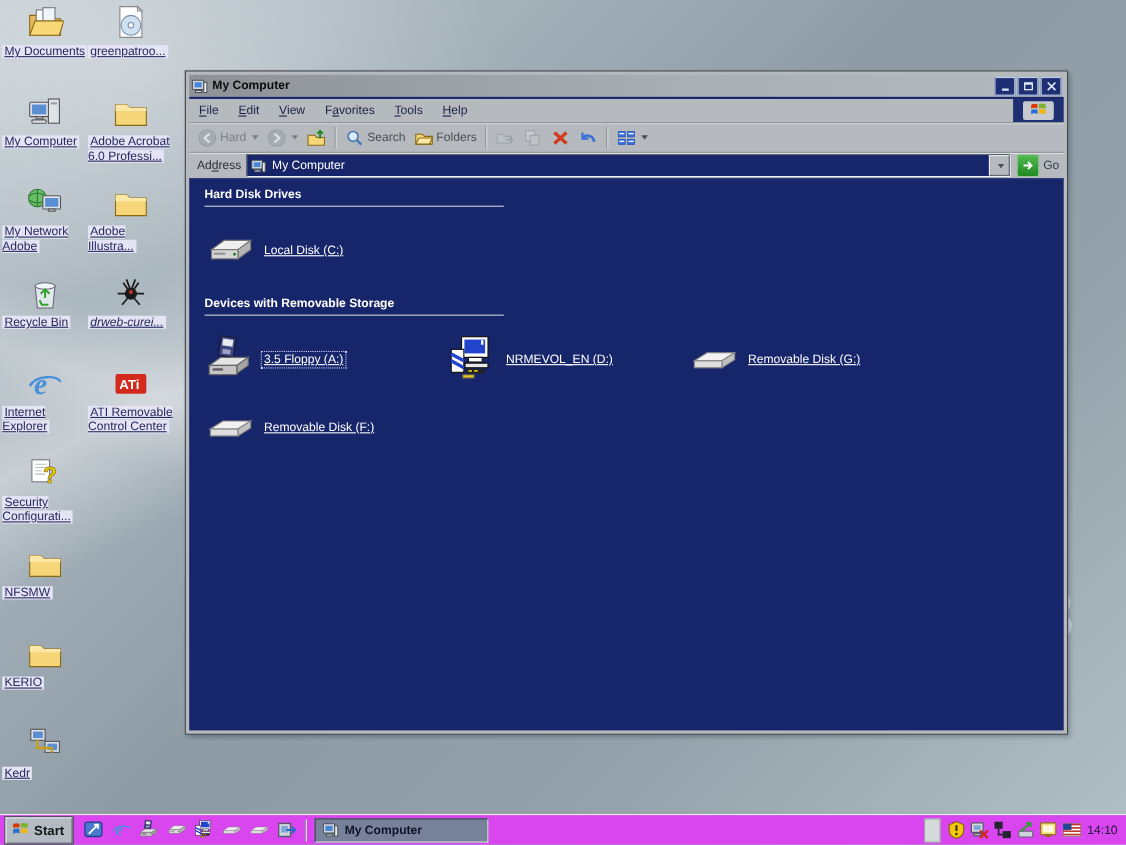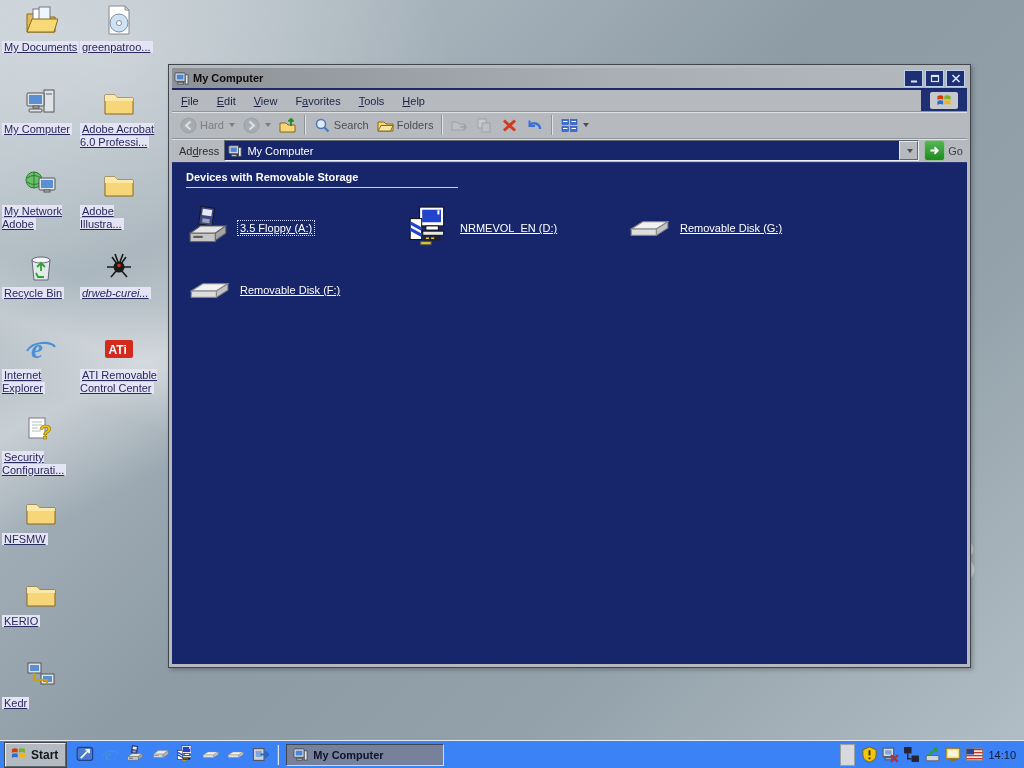--- a/index.html
+++ b/index.html
@@ -80,21 +80,21 @@
   .group-items{display:flex;flex-wrap:wrap;width:680px;margin-top:12px;row-gap:6px;}
   .group + .group{margin-top:14px;}
   .drive-item{width:220px;height:56px;display:flex;align-items:center;cursor:default;}
   .drive-icon{width:46px;height:46px;flex:0 0 46px;}
   .drive-icon svg{width:100%;height:100%;}
   .drive-label{color:#fff;text-decoration:underline;margin-left:6px;padding:1px 2px;}
   .drive-label.focused{outline:1px dotted #cfd4ff;}
 
   
   #taskbar{position:absolute;left:0;bottom:0;width:1024px;height:28px;z-index:3;
-    background:#3b82f6;border-top:1px solid #e9edf0;display:flex;align-items:center;padding:0 3px;box-sizing:border-box;}
+    background:#d946ef;border-top:1px solid #e9edf0;display:flex;align-items:center;padding:0 3px;box-sizing:border-box;}
   #start-button{height:22px;display:flex;align-items:center;gap:4px;padding:0 7px 0 4px;
     background:#b3bac1;border:1px solid;border-color:#e9edf0 #5f666d #5f666d #e9edf0;
     box-shadow:0 0 0 1px #3f464e;margin-left:2px;font-weight:bold;font-size:12px;color:#14161a;}
   #start-button svg{width:17px;height:14px;}
   #quick-launch{display:flex;align-items:center;gap:6px;margin-left:10px;}
   .ql-icon{width:19px;height:19px;}
   .ql-icon svg{width:100%;height:100%;}
   .tb-divider{width:0;height:20px;border-left:1px solid #8f9498;border-right:1px solid #e0e3e6;margin:0 7px;}
   #task-button{width:158px;height:22px;display:flex;align-items:center;gap:5px;padding:0 6px;box-sizing:border-box;
     background:#77829a;border:1px solid;border-color:#3d4452 #d5dae0 #d5dae0 #3d4452;
@@ -390,20 +390,36 @@
       <span id="go-box">
           <svg viewBox="0 0 16 16">
             <path d="M3 8 H11 M8 4 L12 8 L8 12" stroke="#fff" stroke-width="2.2" fill="none"></path>
           </svg>
         </span>
       <span>Go</span>
     </span>
   </div>
 
   <div id="content">
+      <div class="group">
+        <div class="group-title">Hard Disk Drives</div>
+        <div class="group-line"></div>
+        <div class="group-items">
+          <div class="drive-item">
+            <span class="drive-icon"><svg viewBox="0 0 44 44">
+                <path d="M6 21 L17 13 L40 13 L29 21 Z" fill="#efefef" stroke="#777"></path>
+                <path d="M29 21 L40 13 L40 21 L29 29 Z" fill="#b5b5b5" stroke="#777"></path>
+                <rect x="6" y="21" width="23" height="8" fill="#d6d6d6" stroke="#777"></rect>
+                <rect x="8" y="23.5" width="10" height="2" fill="#969696"></rect>
+                <circle cx="26" cy="25" r="1.2" fill="#2a7a2a"></circle>
+              </svg></span>
+            <span class="drive-label">Local Disk (C:)</span>
+          </div>
+        </div>
+      </div>
       <div class="group">
         <div class="group-title">Devices with Removable Storage</div>
         <div class="group-line"></div>
         <div class="group-items">
           <div class="drive-item">
             <span class="drive-icon"><svg viewBox="0 0 44 44">
                 <g transform="rotate(8 19 12)">
                   <rect x="13" y="2" width="13" height="17" fill="#3d477f" stroke="#14162a"></rect>
                   <rect x="15" y="4" width="9" height="6" fill="#e8eaf2"></rect>
                   <rect x="16" y="13" width="7" height="4" fill="#9aa2c2"></rect>

